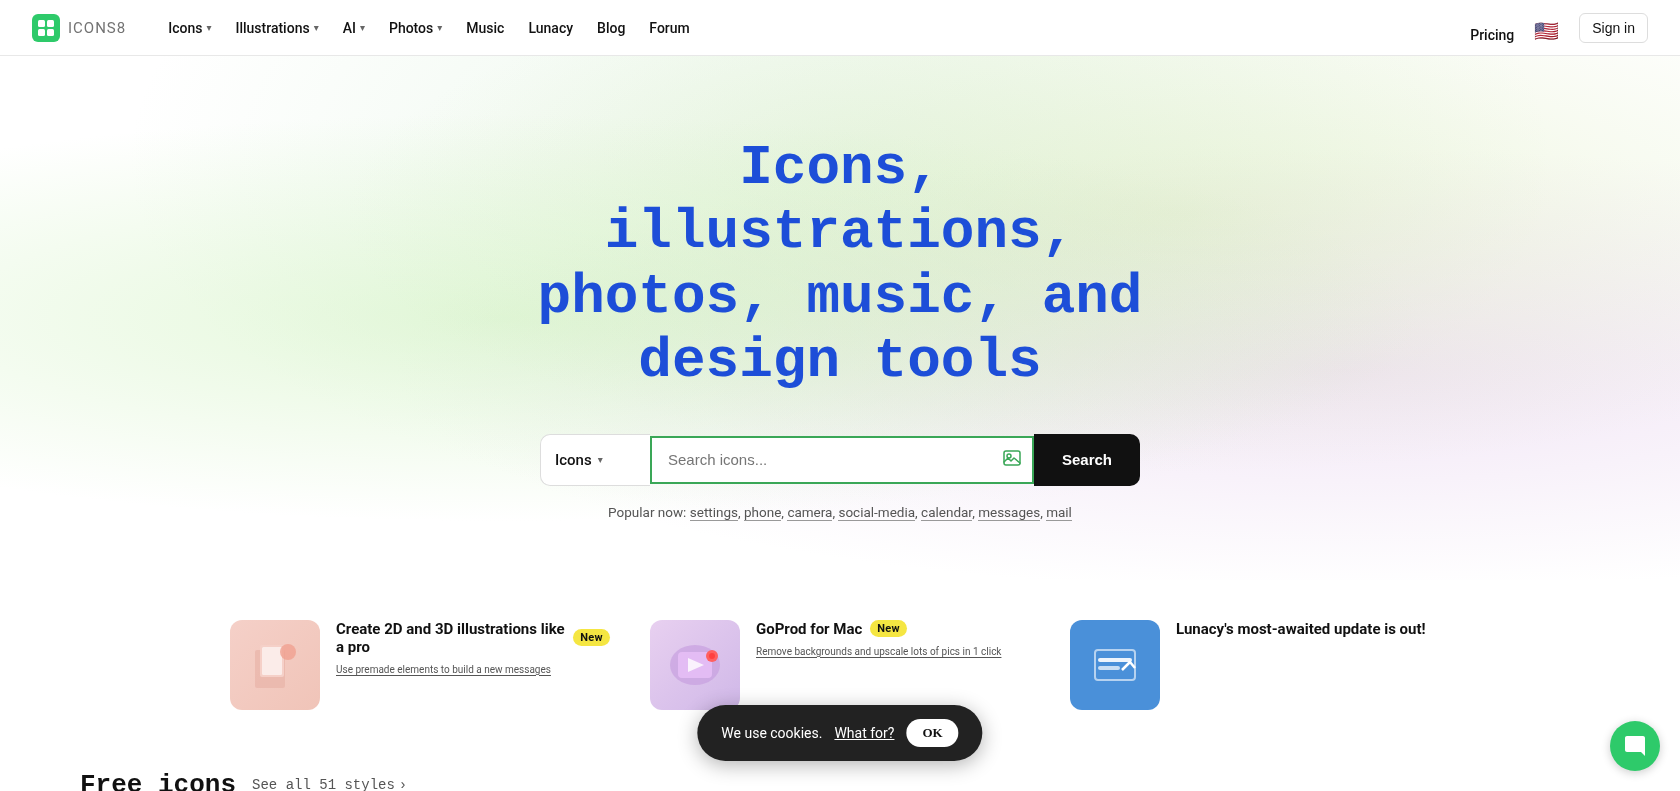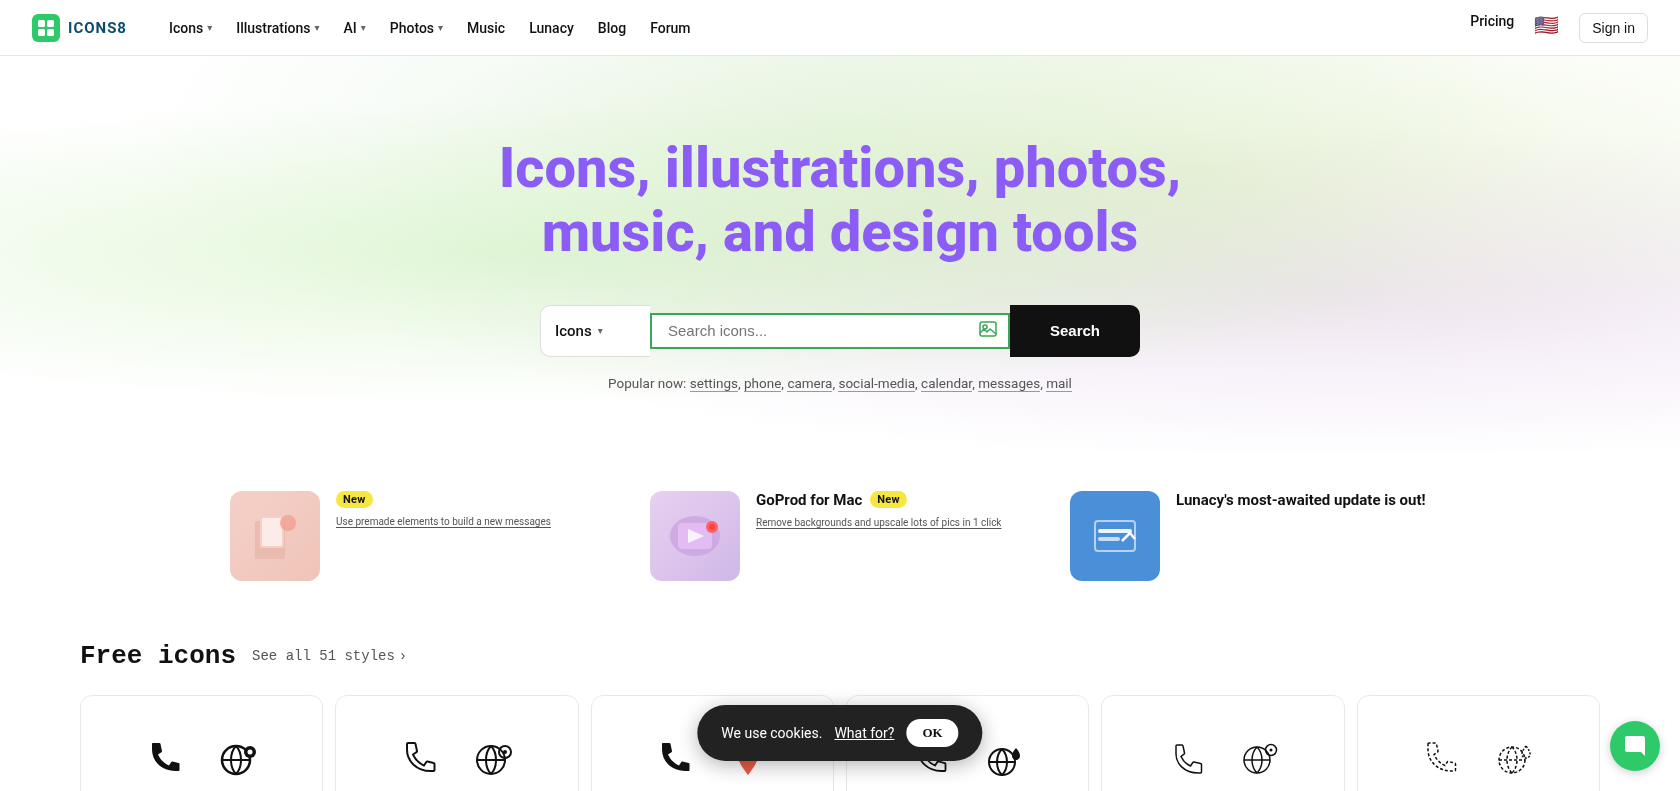--- a/index.html
+++ b/index.html
@@ -6,68 +6,68 @@
     body { font-family: -apple-system, BlinkMacSystemFont, 'Segoe UI', Roboto, sans-serif; background: #fff; color: #111; overflow-x: hidden; }
 
     
     .navbar {
       display: flex; align-items: center; padding: 0 32px; height: 56px;
       border-bottom: 1px solid #e8e8e8; background: #fff; position: relative; z-index: 10;
     }
     .nav-logo { display: flex; align-items: center; gap: 8px; margin-right: 32px; text-decoration: none; }
     .nav-logo-icon { width: 28px; height: 28px; background: #2eca6a; border-radius: 6px; display: flex; align-items: center; justify-content: center; }
     .nav-logo-icon svg { width: 18px; height: 18px; }
-    .nav-logo-text { font-weight: 700; font-size: 15px; color: #0c4a6e; letter-spacing: 1px; }
+    .nav-logo-text { font-weight: 400; font-size: 15px; color: #737373; letter-spacing: 1px; }
     .nav-links { display: flex; align-items: center; gap: 4px; flex: 1; }
     .nav-link { display: flex; align-items: center; gap: 4px; padding: 6px 10px; font-size: 14px; color: #111; text-decoration: none; border-radius: 6px; cursor: pointer; font-weight: 500; }
     .chevron-down { font-size: 10px; color: #666; }
-    .nav-right { display: flex; align-items: flex-start; gap: 20px; }
+    .nav-right { display: flex; align-items: flex-end; gap: 20px; }
     .nav-pricing { font-size: 14px; color: #111; text-decoration: none; font-weight: 500; }
     .flag-icon { font-size: 20px; cursor: pointer; }
     .sign-in-btn { font-size: 14px; color: #111; font-weight: 500; cursor: pointer; padding: 6px 12px; border-radius: 6px; border: 1px solid #ddd; background: #fff; }
 
     
     .hero {
       position: relative; text-align: center; padding: 80px 20px 60px;
       overflow: hidden;
     }
     .hero-bg {
       position: absolute; top: 0; left: 0; width: 100%; height: 100%;
       background: radial-gradient(ellipse at 30% 50%, rgba(200, 240, 180, 0.5) 0%, transparent 55%),
                   radial-gradient(ellipse at 70% 30%, rgba(210, 230, 170, 0.4) 0%, transparent 50%),
                   radial-gradient(ellipse at 80% 60%, rgba(220, 190, 230, 0.4) 0%, transparent 50%),
                   radial-gradient(ellipse at 50% 20%, rgba(190, 230, 190, 0.3) 0%, transparent 60%);
       z-index: 0;
     }
     .hero-content { position: relative; z-index: 1; }
-    .hero h1 { font-size: 56px; font-weight: 800; line-height: 1.15; max-width: 700px; margin: 0 auto 40px; color: #8b5cf6; }
+    .hero h1 { font-size: 56px; font-weight: 800; line-height: 1.15; max-width: 700px; margin: 0 auto 40px; color: #1d4ed8; font-family: Liberation Mono, monospace; }
 
     
     .search-bar {
       display: flex; align-items: center; gap: 0; max-width: 600px; margin: 0 auto 18px;
     }
     .search-type-selector {
       display: flex; align-items: center; gap: 6px; padding: 0 14px; height: 52px;
       border: 1.5px solid #ddd; border-right: none; border-radius: 10px 0 0 10px;
       background: #fff; font-size: 15px; font-weight: 500; cursor: pointer; min-width: 110px;
     }
     .search-input-wrap {
       flex: 1; position: relative; display: flex; align-items: center;
     }
     .search-input {
-      width: 100%; height: 36px; padding: 0 48px 0 16px;
+      width: 100%; height: 48px; padding: 0 48px 0 16px;
       border: 2px solid #3aa757; border-radius: 0; font-size: 15px; outline: none;
       background: #fff; color: #999;
     }
     .search-img-icon {
       position: absolute; right: 12px; top: 50%; transform: translateY(-50%);
       color: #3aa757; font-size: 18px; cursor: pointer;
     }
     .search-btn {
-      height: 52px; padding: 0 40px; background: #111; color: #fff;
+      height: 52px; padding: 0 28px; background: #111; color: #fff;
       font-size: 15px; font-weight: 600; border: none; border-radius: 0 10px 10px 0;
       cursor: pointer; white-space: nowrap;
     }
 
     .popular-now { font-size: 13.5px; color: #555; margin-top: 4px; }
     .popular-now a { color: #555; text-decoration: none; border-bottom: 1px solid #999; }
 
     
     .feature-cards {
       display: flex; gap: 0; padding: 40px 80px 20px; justify-content: center; gap: 40px;
@@ -224,20 +224,21 @@
     <div class="feature-card-img pink-bg">
       <svg width="70" height="70" viewBox="0 0 70 70" fill="none">
         <rect x="15" y="20" width="30" height="38" rx="2" fill="#e8b4a8" opacity="0.7"></rect>
         <rect x="20" y="15" width="24" height="32" rx="2" fill="#f5d0c8"></rect>
         <rect x="22" y="17" width="20" height="28" rx="1.5" fill="white" opacity="0.6"></rect>
         <circle cx="48" cy="22" r="8" fill="#f0a090" opacity="0.8"></circle>
       </svg>
     </div>
     <div class="feature-card-body">
       <h3>
+        <span>Create 2D and 3D illustrations like a pro</span>
         <span class="badge-new">New</span>
       </h3>
       <p>Use premade elements to build a new messages</p>
     </div>
   </a>
 
   <a class="feature-card" href="#">
     <div class="feature-card-img purple-bg">
       <svg width="70" height="70" viewBox="0 0 70 70" fill="none">
         <ellipse cx="35" cy="35" rx="25" ry="20" fill="#c8a0e0" opacity="0.7"></ellipse>

